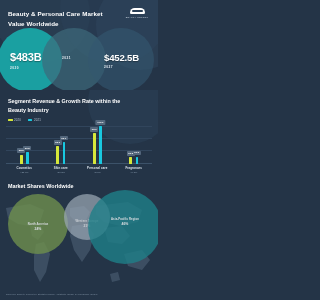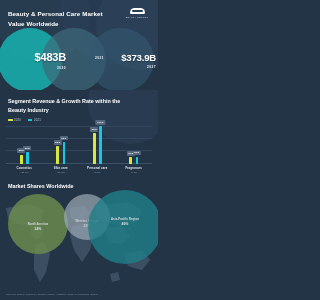--- a/index.html
+++ b/index.html
@@ -24,21 +24,21 @@
   .logo-text{font-size:2.2px;letter-spacing:.3px;color:#c9d5e0;margin-top:1.4px;white-space:nowrap;}
 
   .hero-title{position:absolute;left:8px;top:9px;width:110px;font-size:6.2px;font-weight:bold;line-height:1.55;letter-spacing:.1px;color:#ffffff;}
 
   .venn{position:absolute;left:0;top:28px;width:158px;height:62px;}
   .circ{position:absolute;border-radius:50%;}
   .c1{left:-2px;top:0px;width:64px;height:64px;background:#1aa8a8;opacity:.93;}
   .c2{left:42px;top:0px;width:64px;height:64px;background:#3d6a7a;opacity:.70;}
   .c3{left:88px;top:0px;width:66px;height:64px;background:#34576f;opacity:.62;}
 
-  .val{position:absolute;text-align:right;}
+  .val{position:absolute;text-align:left;}
   .val .amt{font-size:11px;font-weight:bold;line-height:1;letter-spacing:-.2px;text-shadow:0 1px 1px rgba(0,0,0,.35);}
   .val .yr{font-size:3.2px;font-weight:bold;letter-spacing:.5px;margin-top:2.6px;color:#e6eef4;}
   .v1{left:10px;top:24px;width:56px;}
   .v2{left:62px;top:25px;width:42px;}
   .v2 .amt{font-size:9.6px;}
   .v3{left:104px;top:25px;width:52px;}
   .v3 .amt{font-size:9.6px;}
 
   
   .seg{position:relative;height:88px;background:#243447;overflow:hidden;}
@@ -106,21 +106,21 @@
       <div class="circ c3" style="background: rgb(52, 87, 111);"></div>
 
       <div class="val v1">
         <div class="amt">$483B</div>
         <div class="yr">2020</div>
       </div>
       <div class="val v2">
         <div class="yr">2021</div>
       </div>
       <div class="val v3">
-        <div class="amt">$373.9B</div>
+        <div class="amt">$452.5B</div>
         <div class="yr">2027</div>
       </div>
     </div>
   </div>
 
   <div class="seg">
     <div class="seg-bg"></div>
     <div class="seg-title">Segment Revenue &amp; Growth Rate within the Beauty Industry</div>
 
     <div class="legend">

